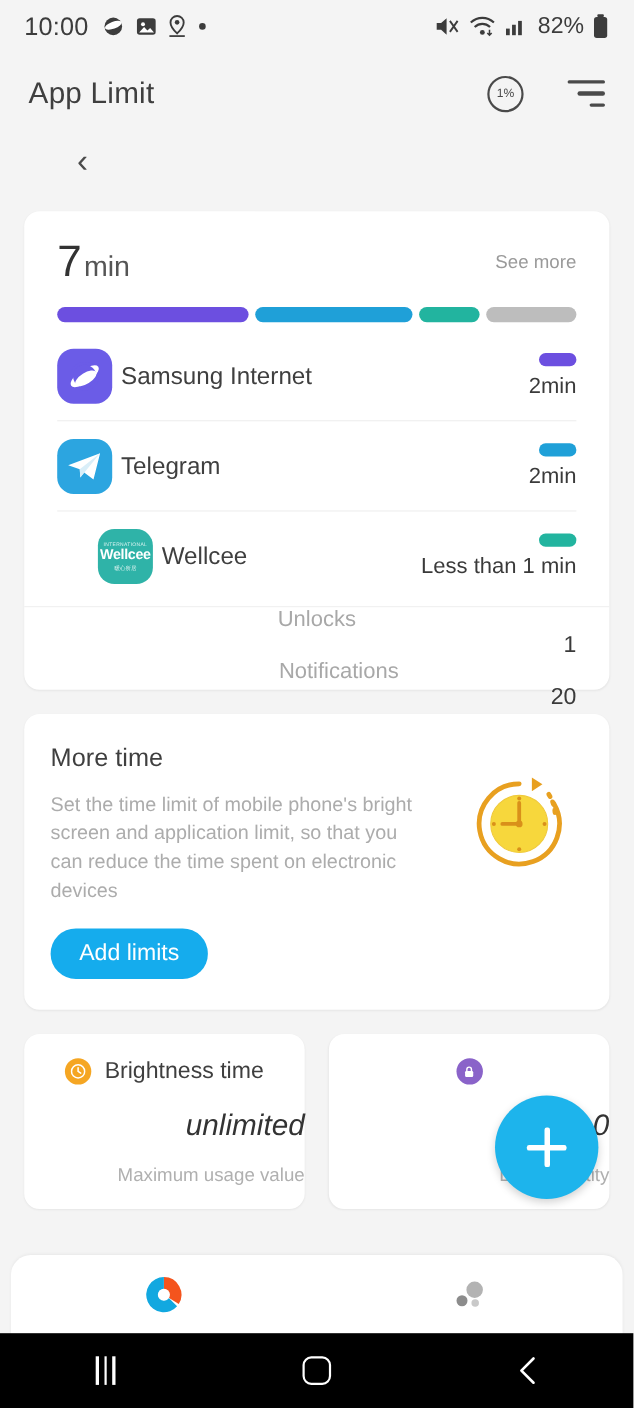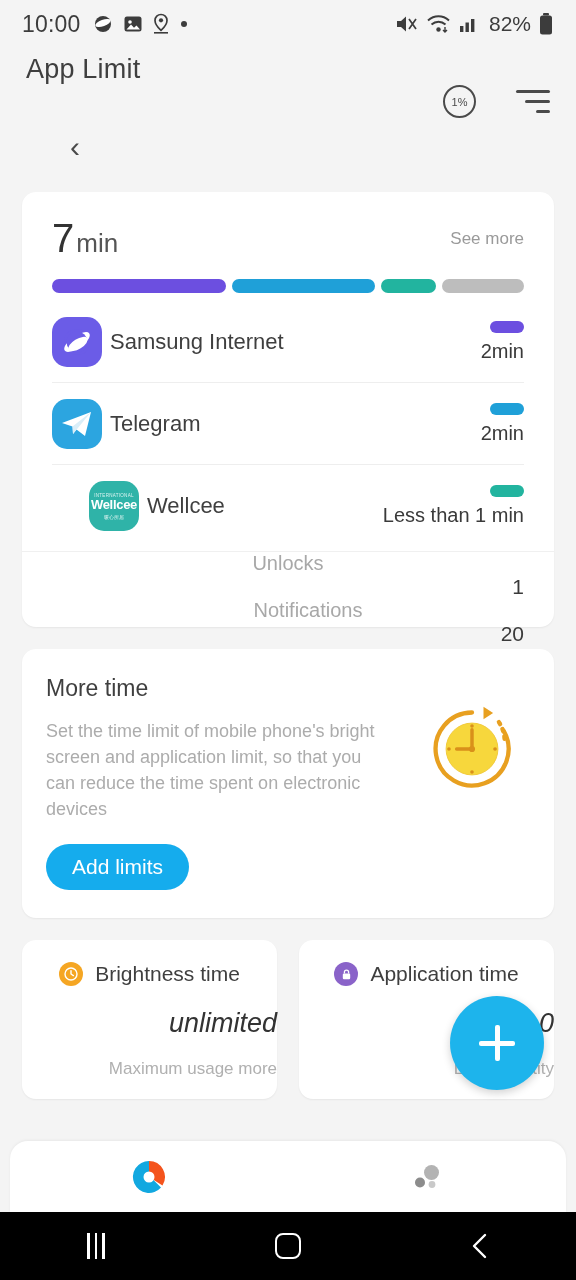--- a/index.html
+++ b/index.html
@@ -16,22 +16,22 @@
     height: 48px; display: flex; align-items: center;
     padding: 0 22px; color: #3c3c3c;
   }
   .sb-time { font-size: 23px; letter-spacing: .2px; color: #3c3c3c; }
   .sb-left-icons { display: flex; align-items: center; gap: 9px; margin-left: 11px; }
   .sb-right { margin-left: auto; display: flex; align-items: center; gap: 7px; }
   .sb-batt { font-size: 21px; color: #3c3c3c; margin-left: 2px; }
 
   
   .appbar {
-    height: 62px; display: flex; align-items: flex-start;
-    padding: 0 26px; margin-top: 6px; flex-direction: column;
+    height: 62px; display: flex; align-items: center;
+    padding: 0 26px; margin-top: 6px;
   }
   .appbar-title { font-size: 27px; color: #3f3f3f; letter-spacing: .2px; }
   .appbar-actions { margin-left: auto; display: flex; align-items: center; gap: 40px; }
   .pct-badge {
     width: 33px; height: 33px; border: 2.2px solid #4a4a4a; border-radius: 50%;
     display: flex; align-items: center; justify-content: center;
     font-size: 11px; color: #4a4a4a;
   }
   .sort-icon { width: 34px; height: 24px; display: flex; flex-direction: column;
     justify-content: space-between; align-items: flex-end; }
@@ -310,32 +310,31 @@
       <div class="sc-head">
         <span class="sc-dot" style="background:#f5a623">
           <svg width="14" height="14" viewBox="0 0 14 14">
             <circle cx="7" cy="7" r="6" fill="none" stroke="#fff" stroke-width="1.4"></circle>
             <path d="M7 3.6V7l2.4 1.6" stroke="#fff" stroke-width="1.4" fill="none" stroke-linecap="round"></path>
           </svg>
         </span>
         <span class="sc-title">Brightness time</span>
       </div>
       <div class="sc-value">unlimited</div>
-      <div class="sc-sub">Maximum usage more</div>
+      <div class="sc-sub">Maximum usage value</div>
     </div>
 
     <div class="scard">
       <div class="sc-head">
         <span class="sc-dot" style="background:#8a63c9">
           <svg width="13" height="13" viewBox="0 0 13 13">
             <rect x="2.8" y="5.6" width="7.4" height="5.6" rx="1.2" fill="#fff"></rect>
             <path d="M4.4 5.6V4.2a2.1 2.1 0 0 1 4.2 0v1.4" stroke="#fff" stroke-width="1.3" fill="none"></path>
           </svg>
         </span>
-        <span class="sc-title">Application time</span>
       </div>
       <div class="sc-value">0</div>
       <div class="sc-sub">Limit quantity</div>
     </div>
   </div>
 
   <button class="fab" style="background: rgb(29, 180, 236);">
     <span class="fab-plus"></span>
   </button>
 

